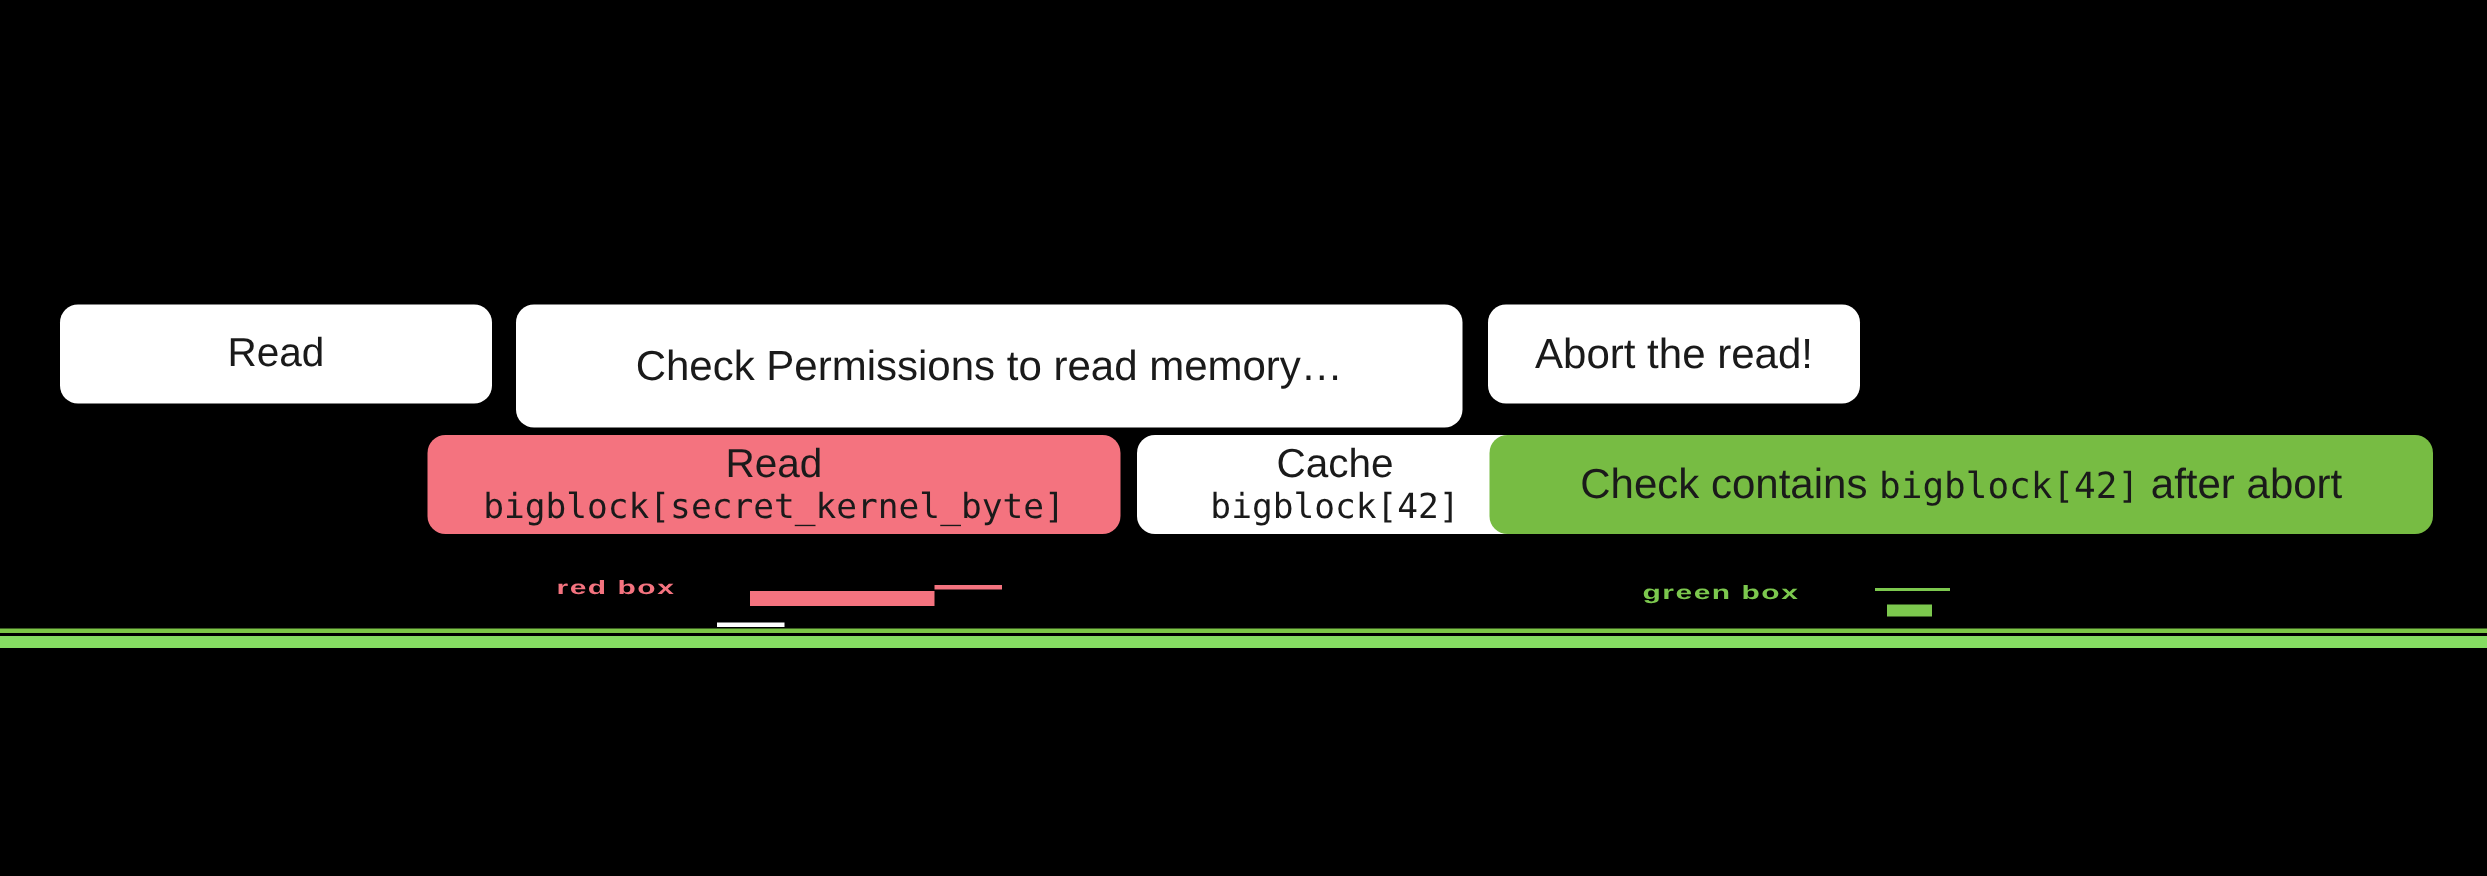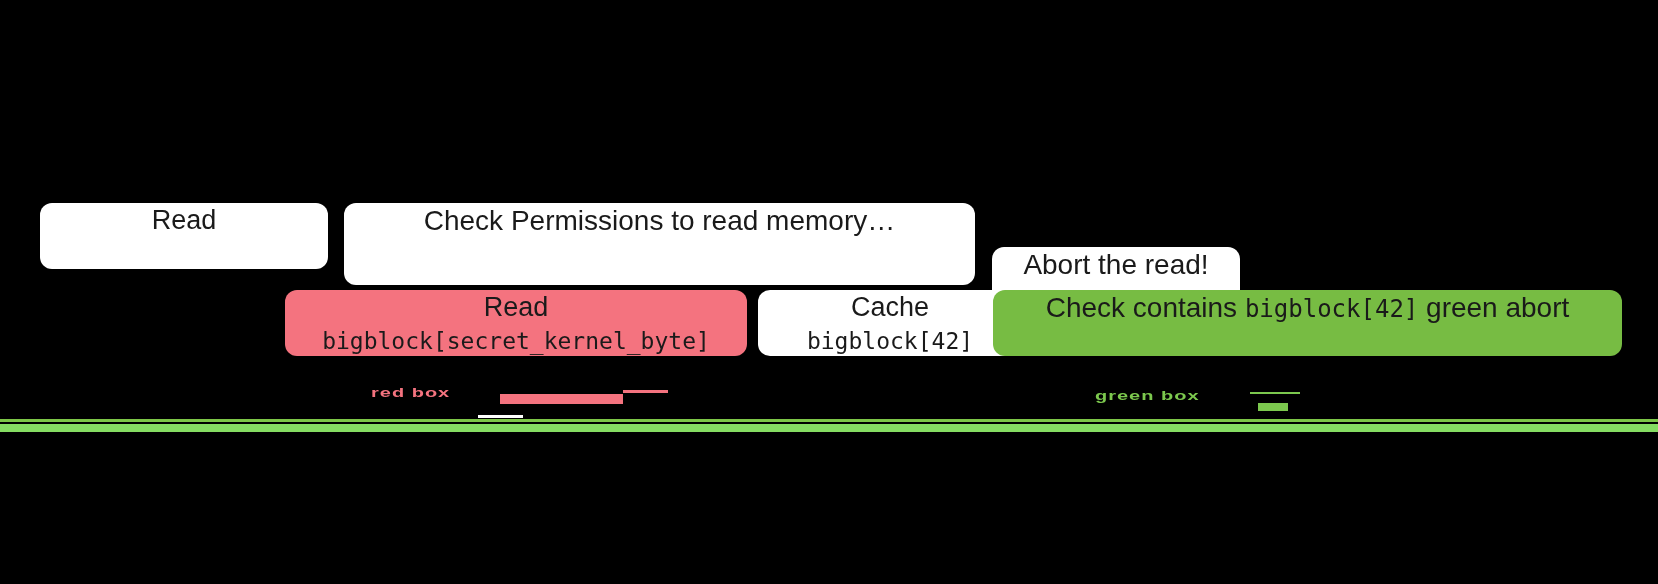--- a/index.html
+++ b/index.html
@@ -16,21 +16,21 @@
     font-family: "Liberation Sans", sans-serif;
     color: #1a1a1a;
   }
   .box {
     position: absolute;
     background: #ffffff;
     border-radius: 12px;
     display: flex;
     flex-direction: column;
     align-items: center;
-    justify-content: space-between;
+    justify-content: center;
     text-align: center;
     line-height: 1.15;
     box-sizing: border-box;
     padding: 2px 10px;
   }
   .box .t-sans {
     font-size: 27px;
     font-family: "Liberation Sans", sans-serif;
     white-space: nowrap;
   }
@@ -41,21 +41,21 @@
   }
   .box .t-single {
     font-size: 28px;
     white-space: nowrap;
   }
   .box.red   { background: #f4737f; }
   .box.green { background: #77bc43; }
 
   #box-read-secret   { left: 40px;  top: 203px; width: 288px; height: 66px; }
   #box-check-perms   { left: 344px; top: 203px; width: 631px; height: 82px; }
-  #box-abort         { left: 992px; top: 203px; width: 248px; height: 66px; margin-top: 44px; }
+  #box-abort         { left: 992px; top: 203px; width: 248px; height: 66px; }
   #box-spec-read     { left: 285px; top: 290px; width: 462px; height: 66px; }
   #box-cache         { left: 758px; top: 290px; width: 264px; height: 66px; }
   #box-cache-after   { left: 993px; top: 290px; width: 629px; height: 66px; }
 
   #box-cache-after .t-single .inline-code {
     font-family: "DejaVu Sans Mono", "Liberation Mono", monospace;
     font-size: 24px;
   }
 
   .ann-label {
@@ -101,21 +101,21 @@
     <div class="t-mono">bigblock[secret_kernel_byte]</div>
   </div>
 
   <div class="box" id="box-cache">
     <div class="t-sans">Cache</div>
     <div class="t-mono">bigblock[42]</div>
   </div>
 
   <div class="box green" id="box-cache-after">
     <div class="t-single">
-      <span>Check contains </span><span class="inline-code">bigblock[42]</span><span> green abort</span>
+      <span>Check contains </span><span class="inline-code">bigblock[42]</span><span> after abort</span>
     </div>
   </div>
 
   <div class="ann-label" id="label-red-box">red box</div>
   <div class="shape" id="red-leader-bar"></div>
   <div class="shape" id="red-leader-line"></div>
 
   <div class="ann-label" id="label-green-box">green box</div>
   <div class="shape" id="green-leader-line"></div>
   <div class="shape" id="green-leader-bar"></div>

